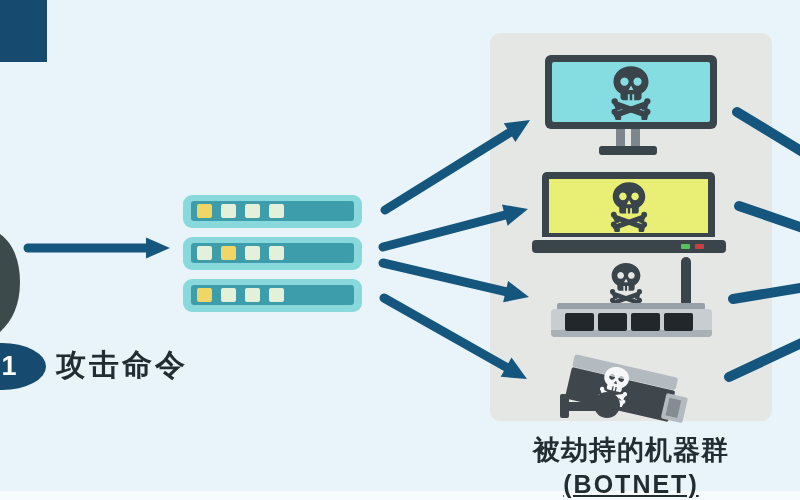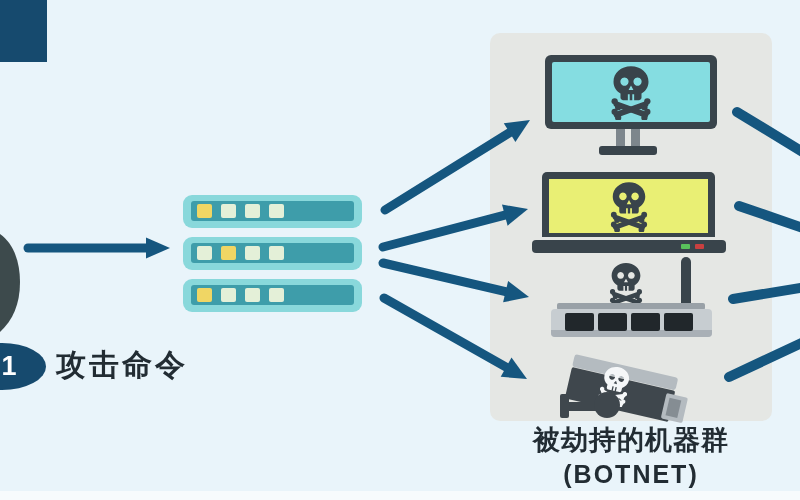--- a/index.html
+++ b/index.html
@@ -51,23 +51,23 @@
   .camera-arm{left:16px;top:57px;width:36px;height:9px;border-radius:2px;background:var(--camera-body);}
   .camera-joint{left:44px;top:47px;width:26px;height:26px;border-radius:50%;background:var(--camera-body);}
   
   .skull{display:block;color:var(--device-dark);}
   .skull.light{color:var(--skull-light);}
   
   .step-badge{left:-42px;top:343px;width:88px;height:47px;border-radius:50%;background:var(--accent-navy);
     display:flex;align-items:center;justify-content:center;padding-left:14px;box-sizing:border-box;
     color:#fff;font-size:27px;font-weight:bold;}
   .attack-label{left:56px;top:345px;font-size:30px;font-weight:bold;letter-spacing:3px;color:var(--label-text);}
-  .botnet-label{left:490px;top:422px;width:282px;text-align:center;color:var(--label-text);font-weight:bold;}
+  .botnet-label{left:490px;top:432px;width:282px;text-align:center;color:var(--label-text);font-weight:bold;}
   .botnet-line1{font-size:27px;letter-spacing:1px;}
-  .botnet-line2{font-size:25px;letter-spacing:2px;margin-top:2px;}
+  .botnet-line2{font-size:25px;letter-spacing:2px;margin-top:2px;text-decoration:underline;}
 </style>
 </head>
 <body>
 
 <div id="canvas">
 
   <svg width="0" height="0" style="position:absolute">
     <defs>
       <symbol id="skull-sym" viewBox="0 0 48 48">
         <path fill="currentColor" fill-rule="evenodd" d="M24,2 C32.6,2 39,7.8 39,15.2 C39,19.8 36.5,23.3 33,25.3 L33,28.8 C33,30 32.1,31 30.9,31 L17.1,31 C15.9,31 15,30 15,28.8 L15,25.3 C11.5,23.3 9,19.8 9,15.2 C9,7.8 15.4,2 24,2 Z M18.4,11.6 a3.5,3.5 0 1 0 0.01,0 Z M29.6,11.6 a3.5,3.5 0 1 0 0.01,0 Z M24,18.5 L26.1,22.3 L21.9,22.3 Z M21.3,26 L22.9,26 L22.9,31 L21.3,31 Z M25.1,26 L26.7,26 L26.7,31 L25.1,31 Z"></path>

